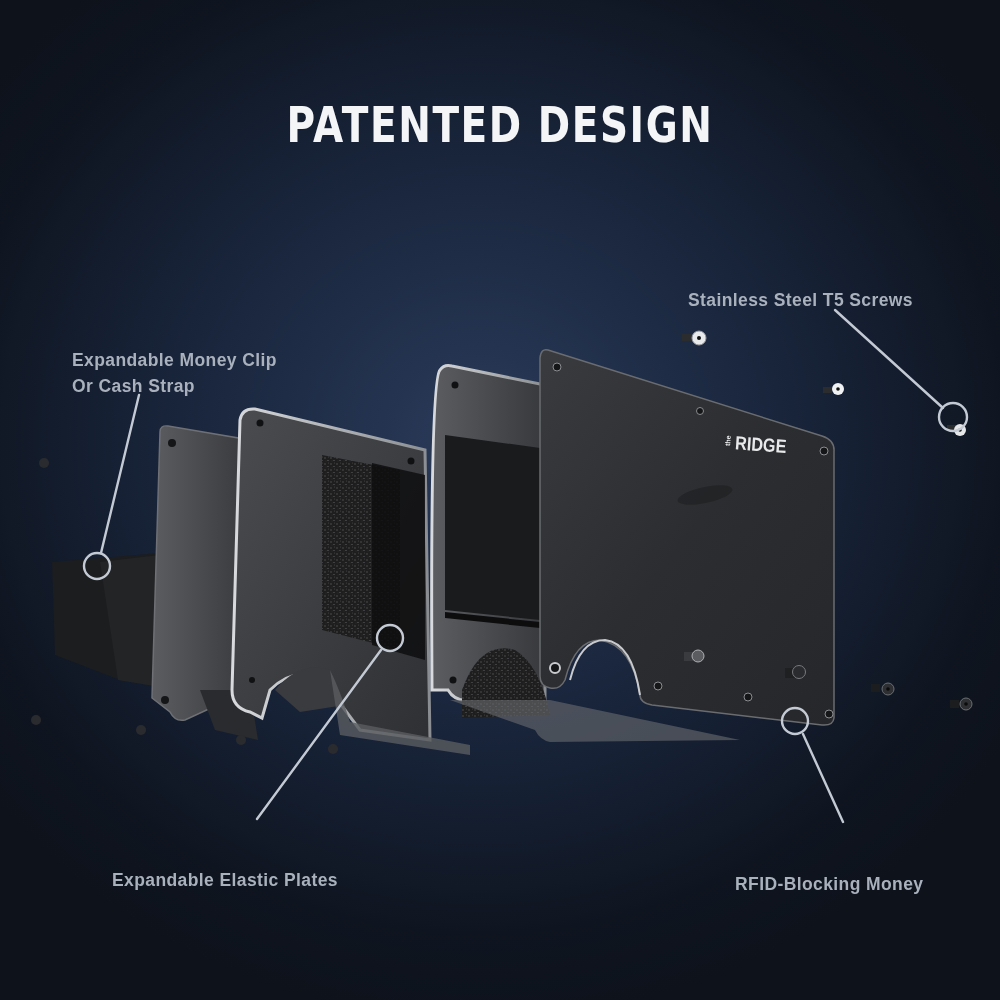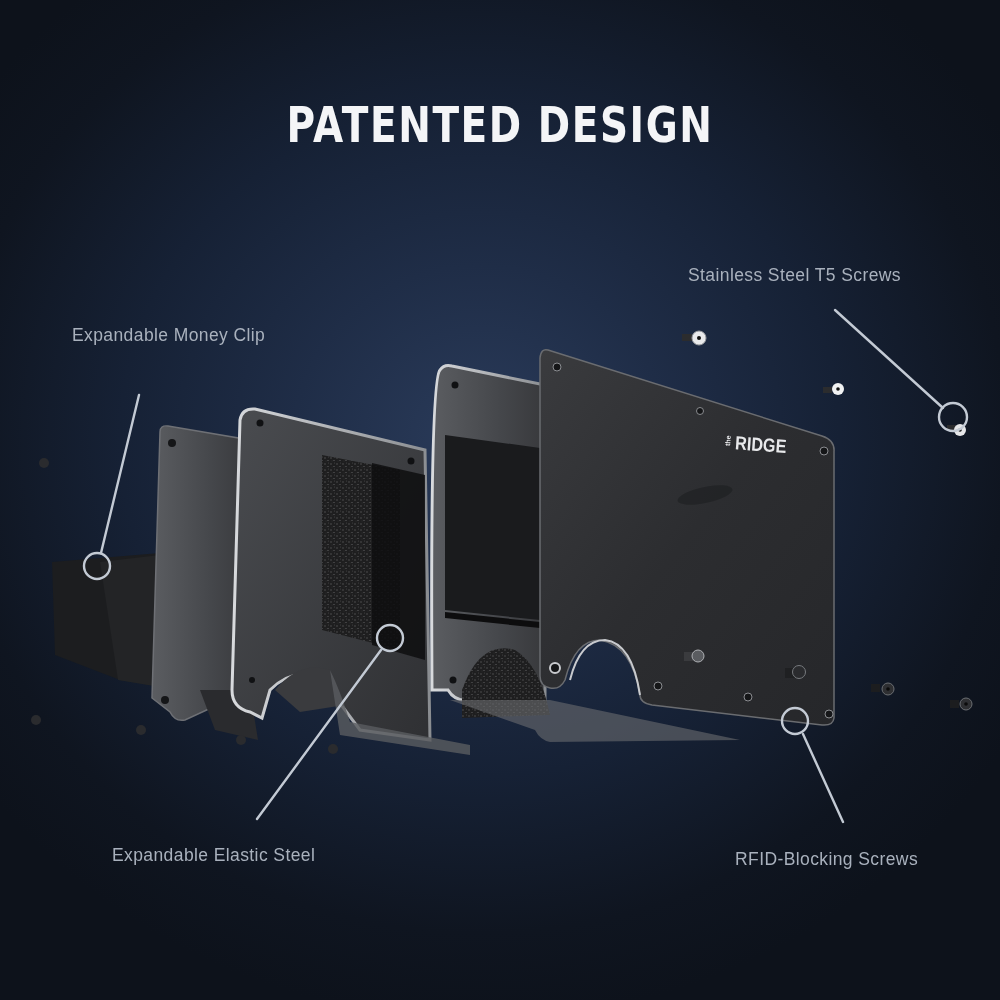--- a/index.html
+++ b/index.html
@@ -8,40 +8,41 @@
       background: radial-gradient(ellipse 62% 58% at 48% 44%, #2a3b5a 0%, #1f2d47 30%, #162135 58%, #0f1520 85%, #0d121b 100%);
       font-family: "Liberation Sans", "DejaVu Sans", sans-serif;
     }
     .title {
       position: absolute; left: 0; top: 96px; width: 1000px; text-align: center;
       color: #f4f5f7; font-family: "DejaVu Sans", "Liberation Sans", sans-serif;
       font-weight: bold; font-size: 50px; letter-spacing: 2px;
       transform: scaleX(0.78); transform-origin: 500px 0;
     }
     .label {
-      position: absolute; color: #a9b1bd; font-weight: normal; font-size: 17.5px;
-      line-height: 26px; letter-spacing: 0.4px; white-space: nowrap;
+      position: absolute; color: #a9b1bd; font-weight: bold; font-size: 17.5px;
+      line-height: 26px; letter-spacing: 0.4px; white-space: nowrap; margin-top: 25px;
     }
     #lbl-clip { left: 72px; top: 322px; }
     #lbl-screws { left: 688px; top: 262px; }
     #lbl-elastic { left: 112px; top: 842px; }
     #lbl-rfid { left: 735px; top: 846px; }
     svg.scene { position: absolute; left: 0; top: 0; }
   </style>
 </head>
 <body>
 
 <div class="title">PATENTED DESIGN</div>
 
 <div class="label" id="lbl-clip">
   <div>Expandable Money Clip</div>
+  <div>Or Cash Strap</div>
 </div>
 <div class="label" id="lbl-screws">Stainless Steel T5 Screws</div>
-<div class="label" id="lbl-elastic">Expandable Elastic Steel</div>
-<div class="label" id="lbl-rfid">RFID-Blocking Screws</div>
+<div class="label" id="lbl-elastic">Expandable Elastic Plates</div>
+<div class="label" id="lbl-rfid">RFID-Blocking Money</div>
 
 <svg class="scene" width="1000" height="1000" viewBox="0 0 1000 1000">
   <defs>
     <linearGradient id="gPlateFront" x1="0" y1="0" x2="1" y2="1">
       <stop offset="0" stop-color="#3a3b3e"></stop>
       <stop offset="0.5" stop-color="#2c2d30"></stop>
       <stop offset="1" stop-color="#26272a"></stop>
     </linearGradient>
     <linearGradient id="gPlateGrey" x1="0" y1="0" x2="1" y2="0">
       <stop offset="0" stop-color="#5b5d61"></stop>

